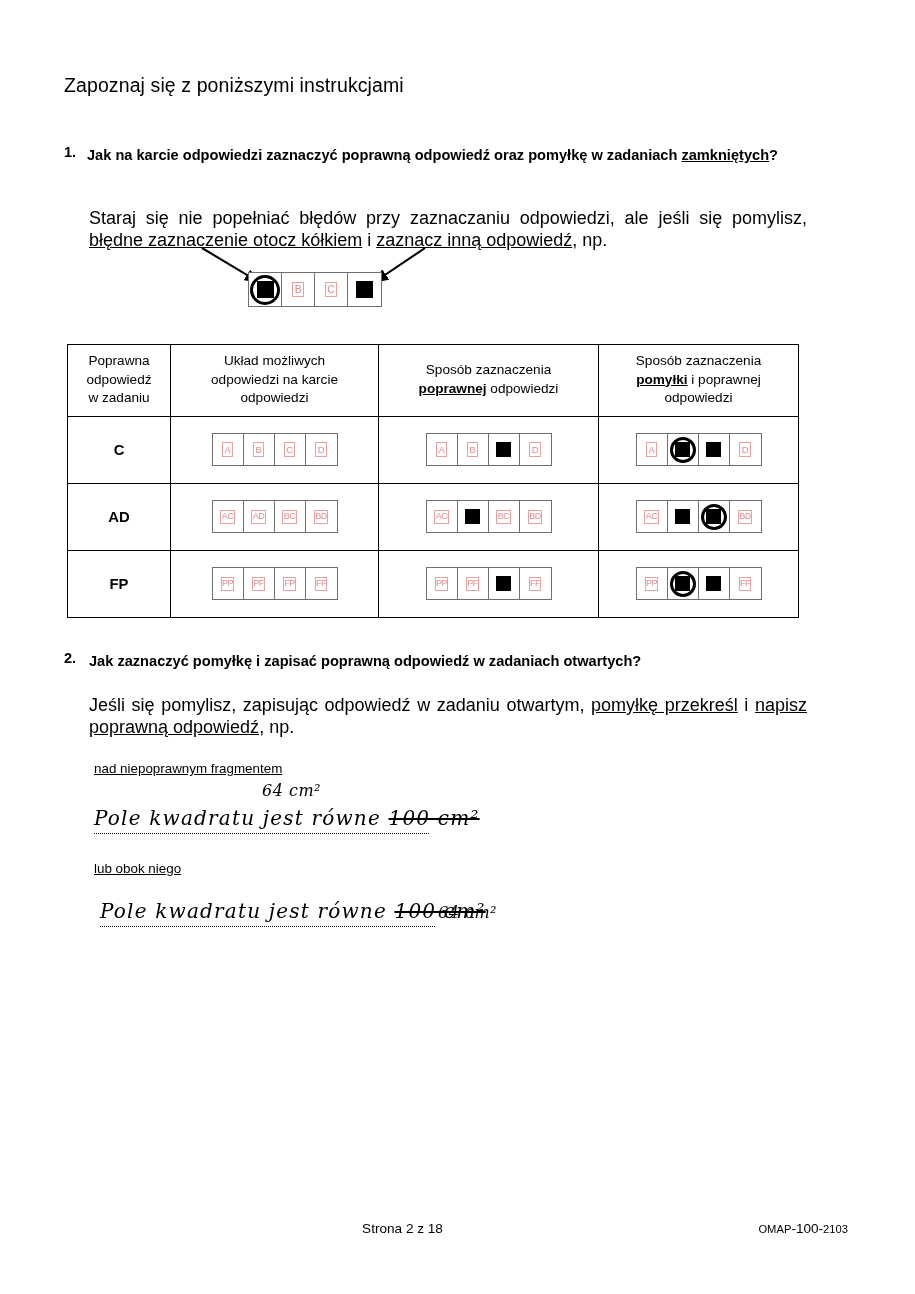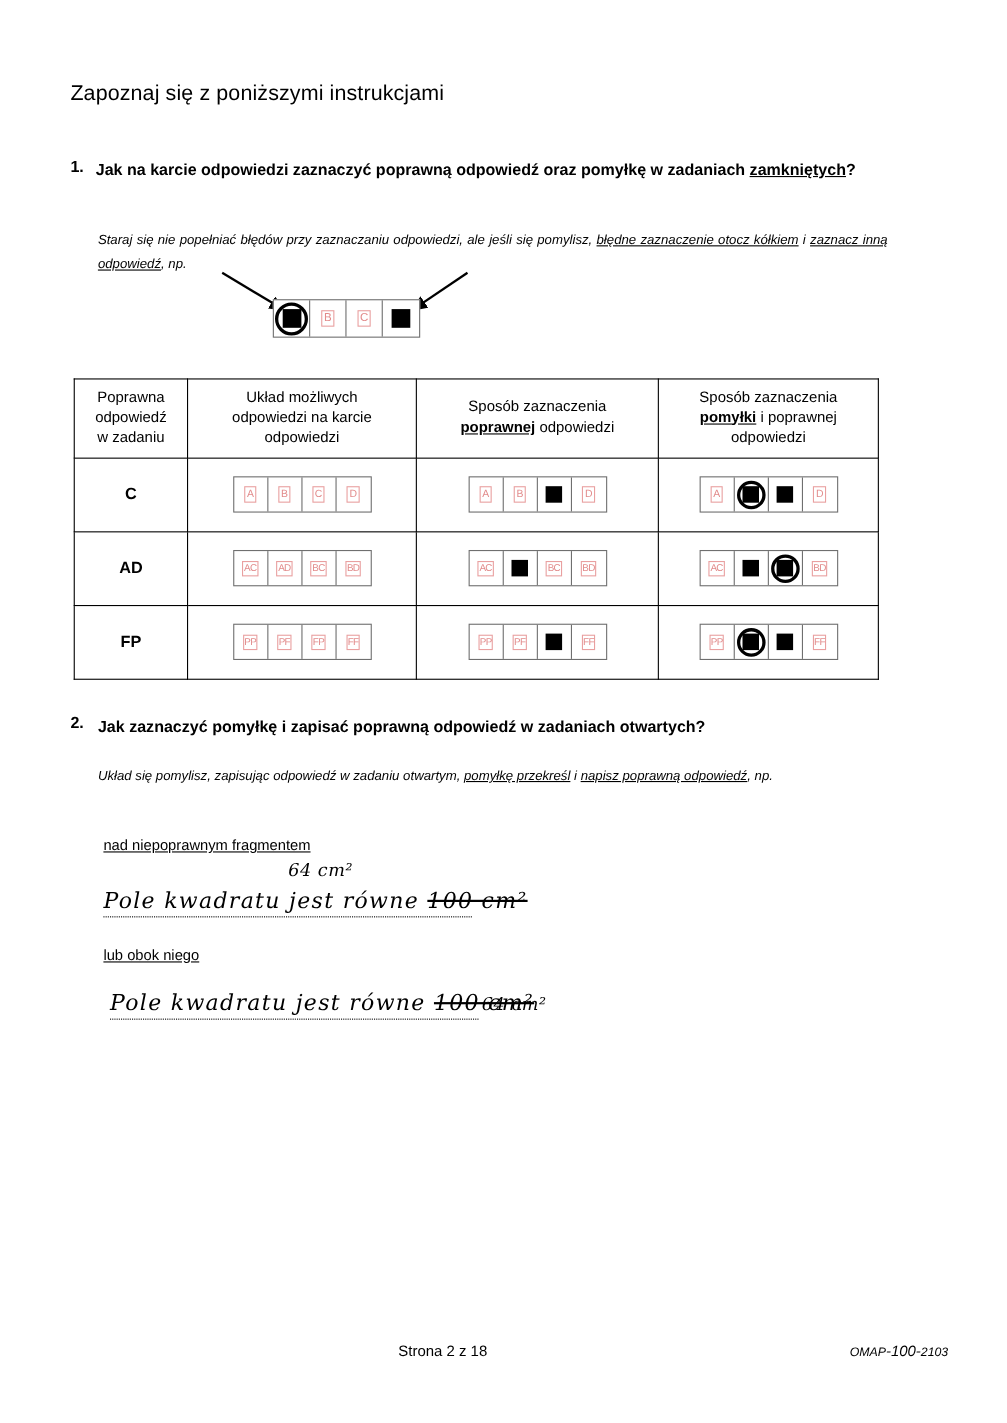--- a/index.html
+++ b/index.html
@@ -32,21 +32,21 @@
     position:absolute;left:87px;top:144px;width:718px;
     font-size:14.6px;font-weight:bold;line-height:22px;
     text-align:justify;
   }
   .q2-text{
     position:absolute;left:89px;top:650px;width:718px;
     font-size:14.6px;font-weight:bold;line-height:22px;
   }
   .body-para{
     position:absolute;left:89px;width:718px;
-    font-size:12px;line-height:22px;text-align:justify;font-style:italic;
+    font-size:18px;line-height:22px;text-align:justify;
   }
   .p1{top:207px;}
   .p2{top:694px;}
   .u{text-decoration:underline;}
   .ub{text-decoration:underline;font-weight:bold;}
 
   
   .sample-wrap{
     position:absolute;left:248px;top:272px;
   }
@@ -163,23 +163,22 @@
     position:absolute;left:0;bottom:-4px;height:0;
     border-bottom:1.6px dotted #000;
   }
 
   
   .footer-page{
     position:absolute;left:0;top:1221px;width:805px;
     text-align:center;font-size:13.6px;
   }
   .footer-code{
-    position:absolute;right:53px;top:1221px;
+    position:absolute;right:67px;top:1221px;
     font-size:13.6px;
-    font-style:italic;
   }
   .sc{font-size:11.2px;}
 </style>
 </head>
 <body>
 
 <div class="page">
 
   <div class="doc-title">Zapoznaj się z poniższymi instrukcjami</div>
 
@@ -388,21 +387,21 @@
               </div>
             </div></td>
       </tr>
     </tbody>
   </table>
 
   <div class="qnum q2-num">2.</div>
   <div class="q2-text">Jak zaznaczyć pomyłkę i zapisać poprawną odpowiedź w zadaniach otwartych?</div>
 
   <div class="body-para p2">
-    <span>Układ się pomylisz, zapisując odpowiedź w zadaniu otwartym, </span><span class="u">pomyłkę przekreśl</span><span> i </span><span class="u">napisz poprawną odpowiedź</span><span>, np.</span>
+    <span>Jeśli się pomylisz, zapisując odpowiedź w zadaniu otwartym, </span><span class="u">pomyłkę przekreśl</span><span> i </span><span class="u">napisz poprawną odpowiedź</span><span>, np.</span>
   </div>
 
   <div class="hw-label hw-l1">nad niepoprawnym fragmentem</div>
   <div class="hw-corr c1">64 cm²</div>
   <div class="hw-line hl1">
     <span class="hw-text"><span>Pole kwadratu jest równe </span><span class="strike">100 cm²</span><span class="dotbase" style="width:335px"></span></span>
   </div>
 
   <div class="hw-label hw-l2">lub obok niego</div>
   <div class="hw-line hl2">

